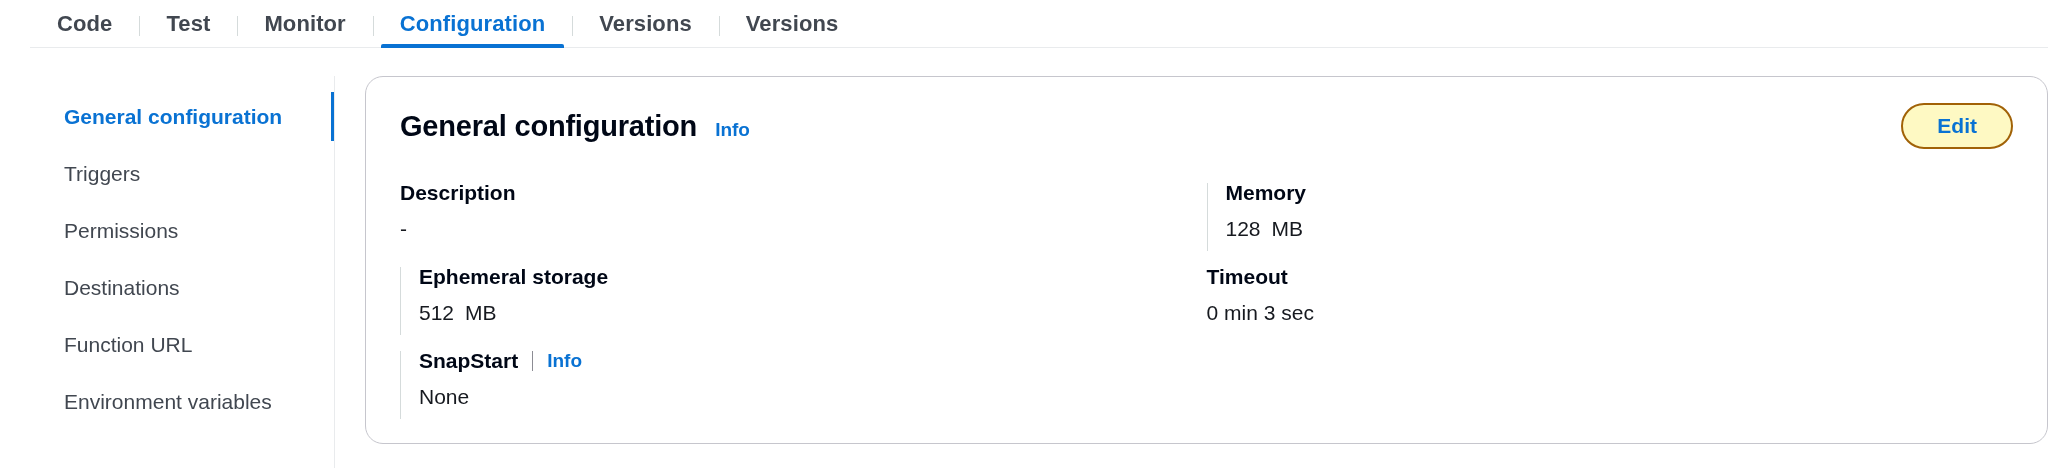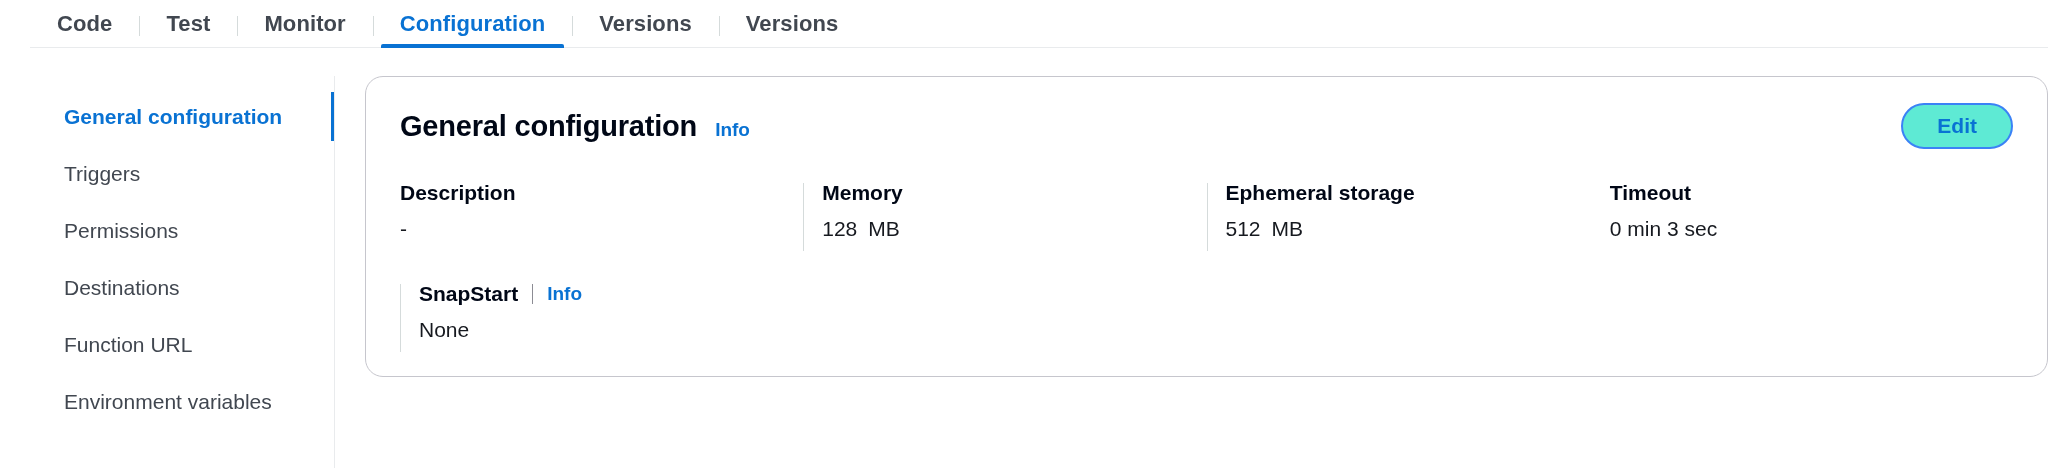--- a/index.html
+++ b/index.html
@@ -157,36 +157,36 @@
     color: #000716;
     letter-spacing: -0.2px;
   }
   .info-link {
     font-size: 19px;
     color: #0972d3;
     font-weight: 700;
     cursor: pointer;
   }
   .edit-btn {
-    border: 2px solid #3b82f6;
+    border: 2px solid #a16207;
     color: #0972d3;
-    background: #5eead4;
+    background: #fef9c3;
     font-family: "Liberation Sans", sans-serif;
     font-size: 21px;
     font-weight: 700;
     border-radius: 26px;
     padding: 9px 34px;
     cursor: pointer;
     white-space: nowrap;
   }
 
   .grid {
     display: grid;
-    grid-template-columns: 1fr 1fr 1fr 1fr;
-    row-gap: 41px;
+    grid-template-columns: 1fr 1fr;
+    row-gap: 24px;
   }
   .cell {
     position: relative;
     padding-right: 30px;
   }
   .cell.sep {
     padding-left: 19px;
   }
   .cell.sep::before {
     content: "";

